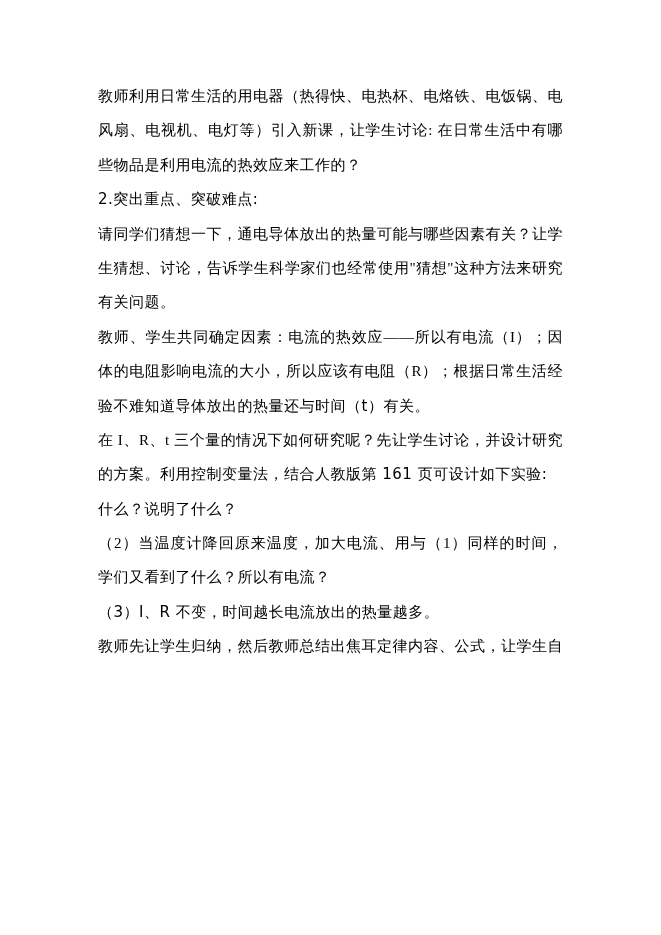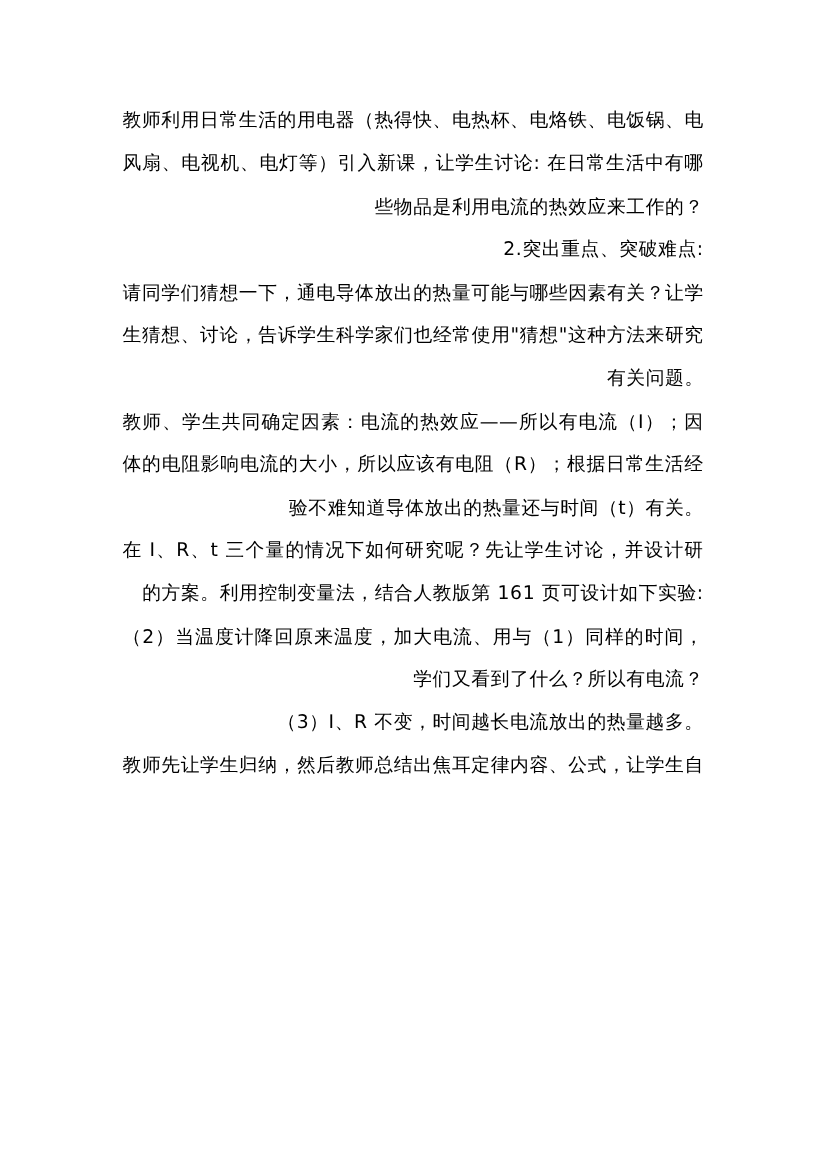--- a/index.html
+++ b/index.html
@@ -33,26 +33,27 @@
   }
   .para {
     margin: 0;
     padding: 0;
   }
   .line {
     height: 34.4px;
     line-height: 34.4px;
     white-space: normal;
     overflow: hidden;
-    text-align: right;
+    text-align: left;
   }
   .line.fill {
     text-align: justify;
     text-align-last: justify;
     text-justify: inter-character;
+    font-family: Liberation Serif, serif;
   }
 </style>
 </head>
 <body>
 
 <div class="doc-page">
   <div class="text-block">
       <div class="para">
         <div class="line fill">教师利用日常生活的用电器（热得快、电热杯、电烙铁、电饭锅、电</div>
         <div class="line fill">风扇、电视机、电灯等）引入新课，让学生讨论: 在日常生活中有哪</div>
@@ -69,20 +70,21 @@
       <div class="para">
         <div class="line fill">教师、学生共同确定因素：电流的热效应——所以有电流（I）；因导</div>
         <div class="line fill">体的电阻影响电流的大小，所以应该有电阻（R）；根据日常生活经</div>
         <div class="line">验不难知道导体放出的热量还与时间（t）有关。</div>
       </div>
       <div class="para">
         <div class="line fill">在 I、R、t 三个量的情况下如何研究呢？先让学生讨论，并设计研究</div>
         <div class="line">的方案。利用控制变量法，结合人教版第 161 页可设计如下实验:</div>
       </div>
       <div class="para">
+        <div class="line">什么？说明了什么？</div>
       </div>
       <div class="para">
         <div class="line fill">（2）当温度计降回原来温度，加大电流、用与（1）同样的时间，同</div>
         <div class="line">学们又看到了什么？所以有电流？</div>
       </div>
       <div class="para">
         <div class="line">（3）I、R 不变，时间越长电流放出的热量越多。</div>
       </div>
       <div class="para">
         <div class="line fill">教师先让学生归纳，然后教师总结出焦耳定律内容、公式，让学生自</div>

